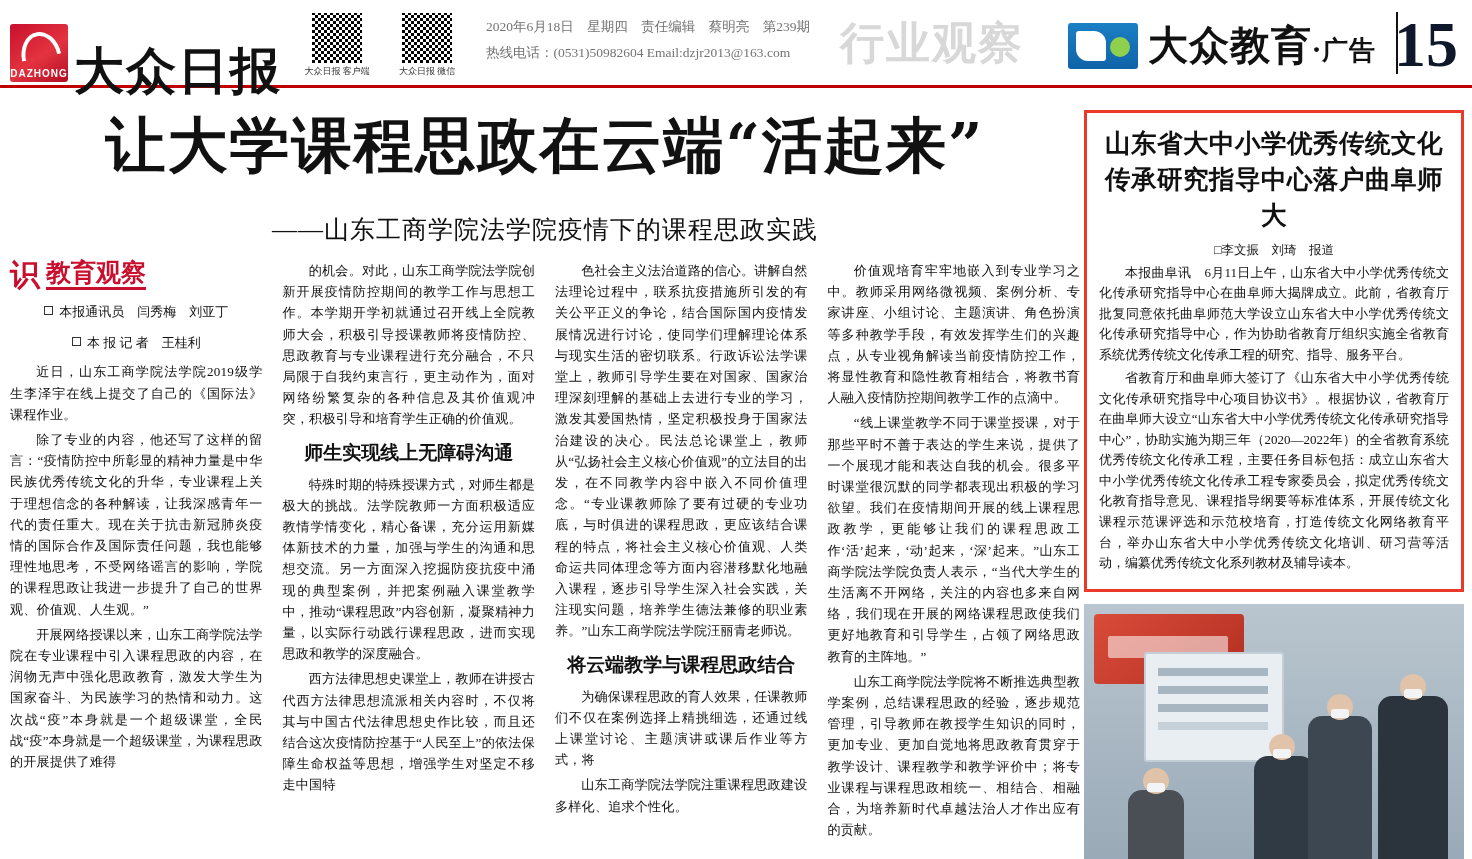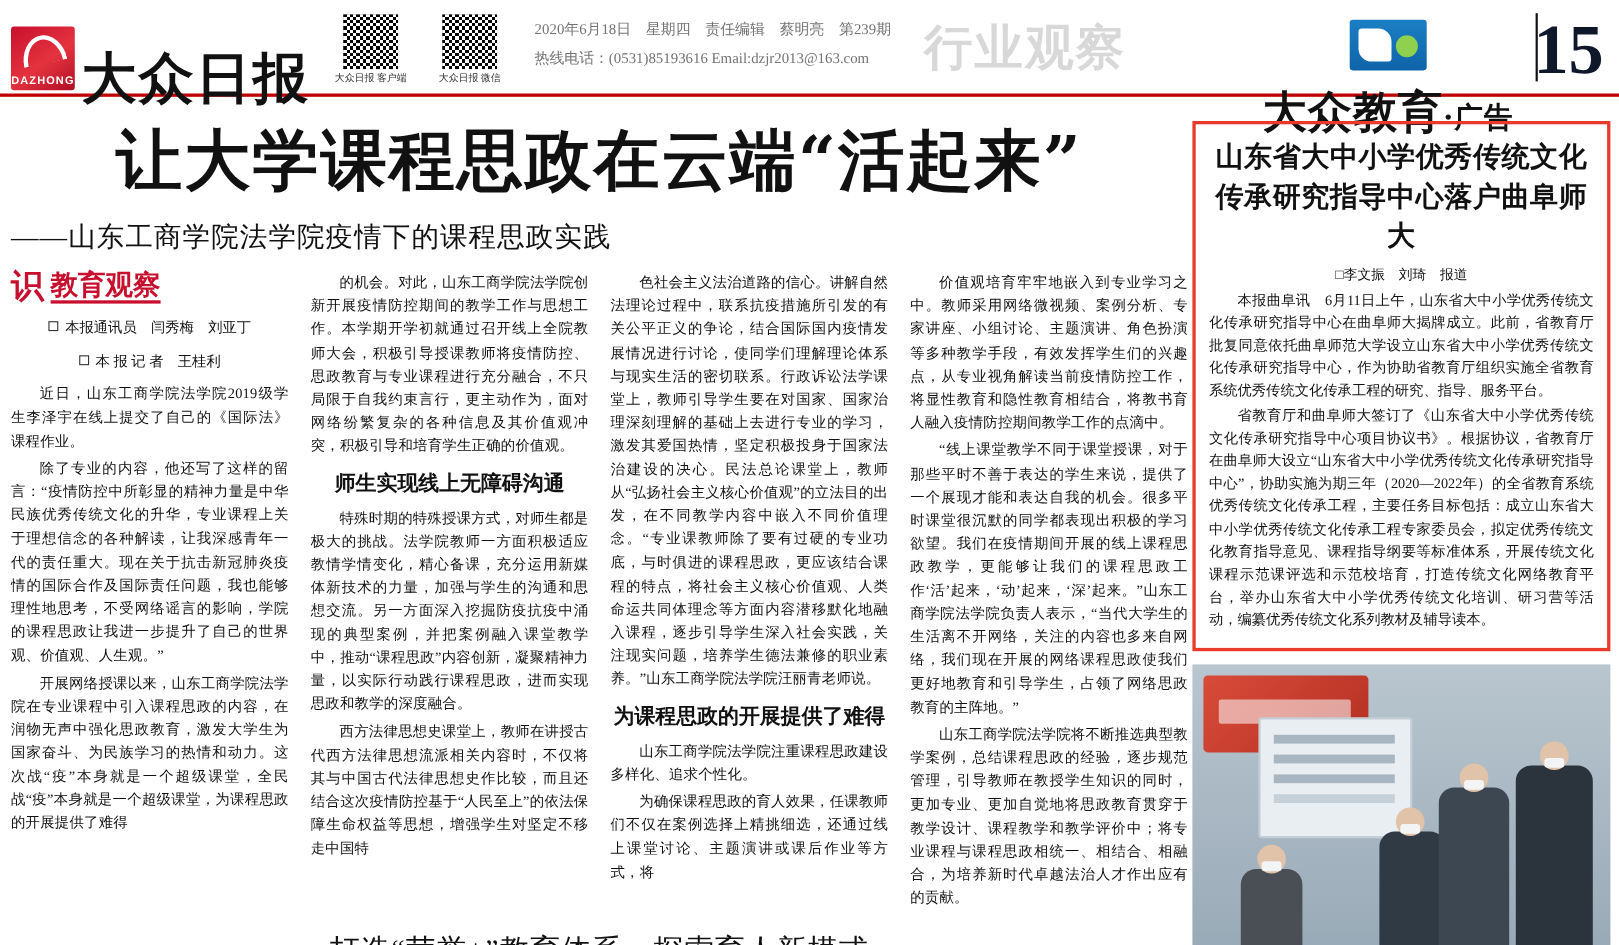--- a/index.html
+++ b/index.html
@@ -66,21 +66,21 @@
   }
 
   .section-word {
     position: absolute; left: 840px; top: 14px;
     font-size: 44px; font-weight: bold; color: #d8d8d8;
     font-family: "DejaVu Serif", serif; letter-spacing: 2px;
   }
 
   .brand-right {
     position: absolute; right: 96px; top: 18px;
-    display: flex; align-items: center; gap: 10px; flex-direction: column;
+    display: flex; align-items: center; gap: 10px;
   }
   .brand-emblem {
     width: 70px; height: 46px;
     background: linear-gradient(180deg,#1b7fc4 0%, #0f63a8 100%);
     border-radius: 3px; position: relative;
   }
   .brand-emblem:before {
     content:""; position:absolute; left:8px; top:8px; width:30px; height:30px;
     background:#fff; border-radius: 3px 12px 3px 12px;
   }
@@ -106,21 +106,21 @@
   .sheet { position: relative; padding: 0 10px; }
 
   .headline1 {
     text-align: center;
     font-size: 60px; font-weight: bold; letter-spacing: 2px;
     font-family: "DejaVu Serif", serif;
     margin: 18px 0 0 0;
     width: 1070px;
   }
   .subhead1 {
-    font-size: 25px; margin-top: 12px;
+    text-align: center; font-size: 25px; margin-top: 26px;
     width: 1070px; letter-spacing: 1px; font-family: Liberation Serif, serif;
   }
 
   .cols3 {
     display: flex; gap: 20px; margin-top: 14px; width: 1070px;
   }
   .col { width: 337px; }
   .col p {
     margin: 0 0 4px 0;
     font-size: 13.1px; line-height: 1.62;
@@ -235,21 +235,21 @@
     </div>
     <div class="qr-item">
       <div class="qr-box"></div>
       <div class="qr-cap">大众日报
 微信</div>
     </div>
   </div>
 
   <div class="issue-info">
     <div>2020年6月18日　星期四　责任编辑　蔡明亮　第239期</div>
-    <div>热线电话：(0531)85193616  Email:dzjr2013@163.com</div>
+    <div>热线电话：(0531)50982604  Email:dzjr2013@163.com</div>
   </div>
 
   <div class="section-word">行业观察</div>
 
   <div class="brand-right">
     <div class="brand-emblem"></div>
     <div class="brand-text">
       <span>大众教育</span><span class="ad">·广告</span>
     </div>
   </div>
@@ -282,23 +282,23 @@
 
     <div class="col">
       <p>的机会。对此，山东工商学院法学院创新开展疫情防控期间的教学工作与思想工作。本学期开学初就通过召开线上全院教师大会，积极引导授课教师将疫情防控、思政教育与专业课程进行充分融合，不只局限于自我约束言行，更主动作为，面对网络纷繁复杂的各种信息及其价值观冲突，积极引导和培育学生正确的价值观。</p>
       <h3>师生实现线上无障碍沟通</h3>
       <p>特殊时期的特殊授课方式，对师生都是极大的挑战。法学院教师一方面积极适应教情学情变化，精心备课，充分运用新媒体新技术的力量，加强与学生的沟通和思想交流。另一方面深入挖掘防疫抗疫中涌现的典型案例，并把案例融入课堂教学中，推动“课程思政”内容创新，凝聚精神力量，以实际行动践行课程思政，进而实现思政和教学的深度融合。</p>
       <p>西方法律思想史课堂上，教师在讲授古代西方法律思想流派相关内容时，不仅将其与中国古代法律思想史作比较，而且还结合这次疫情防控基于“人民至上”的依法保障生命权益等思想，增强学生对坚定不移走中国特</p>
     </div>
 
     <div class="col">
       <p>色社会主义法治道路的信心。讲解自然法理论过程中，联系抗疫措施所引发的有关公平正义的争论，结合国际国内疫情发展情况进行讨论，使同学们理解理论体系与现实生活的密切联系。行政诉讼法学课堂上，教师引导学生要在对国家、国家治理深刻理解的基础上去进行专业的学习，激发其爱国热情，坚定积极投身于国家法治建设的决心。民法总论课堂上，教师从“弘扬社会主义核心价值观”的立法目的出发，在不同教学内容中嵌入不同价值理念。“专业课教师除了要有过硬的专业功底，与时俱进的课程思政，更应该结合课程的特点，将社会主义核心价值观、人类命运共同体理念等方面内容潜移默化地融入课程，逐步引导学生深入社会实践，关注现实问题，培养学生德法兼修的职业素养。”山东工商学院法学院汪丽青老师说。</p>
-      <h3>为课程思政的开展提供了难得</h3>
+      <h3>将云端教学与课程思政结合</h3>
+      <p>为确保课程思政的育人效果，任课教师们不仅在案例选择上精挑细选，还通过线上课堂讨论、主题演讲或课后作业等方式，将</p>
       <p>山东工商学院法学院注重课程思政建设多样化、追求个性化。</p>
-      <p>为确保课程思政的育人效果，任课教师们不仅在案例选择上精挑细选，还通过线上课堂讨论、主题演讲或课后作业等方式，将</p>
     </div>
 
   <div class="col">
         <p>价值观培育牢牢地嵌入到专业学习之中。教师采用网络微视频、案例分析、专家讲座、小组讨论、主题演讲、角色扮演等多种教学手段，有效发挥学生们的兴趣点，从专业视角解读当前疫情防控工作，将显性教育和隐性教育相结合，将教书育人融入疫情防控期间教学工作的点滴中。</p>
         <p>“线上课堂教学不同于课堂授课，对于那些平时不善于表达的学生来说，提供了一个展现才能和表达自我的机会。很多平时课堂很沉默的同学都表现出积极的学习欲望。我们在疫情期间开展的线上课程思政教学，更能够让我们的课程思政工作‘活’起来，‘动’起来，‘深’起来。”山东工商学院法学院负责人表示，“当代大学生的生活离不开网络，关注的内容也多来自网络，我们现在开展的网络课程思政使我们更好地教育和引导学生，占领了网络思政教育的主阵地。”</p>
         <p>山东工商学院法学院将不断推选典型教学案例，总结课程思政的经验，逐步规范管理，引导教师在教授学生知识的同时，更加专业、更加自觉地将思政教育贯穿于教学设计、课程教学和教学评价中；将专业课程与课程思政相统一、相结合、相融合，为培养新时代卓越法治人才作出应有的贡献。</p>
       </div>
     </div>
 
   <div class="subhead2">打造“荣誉+”教育体系，探索育人新模式</div>

